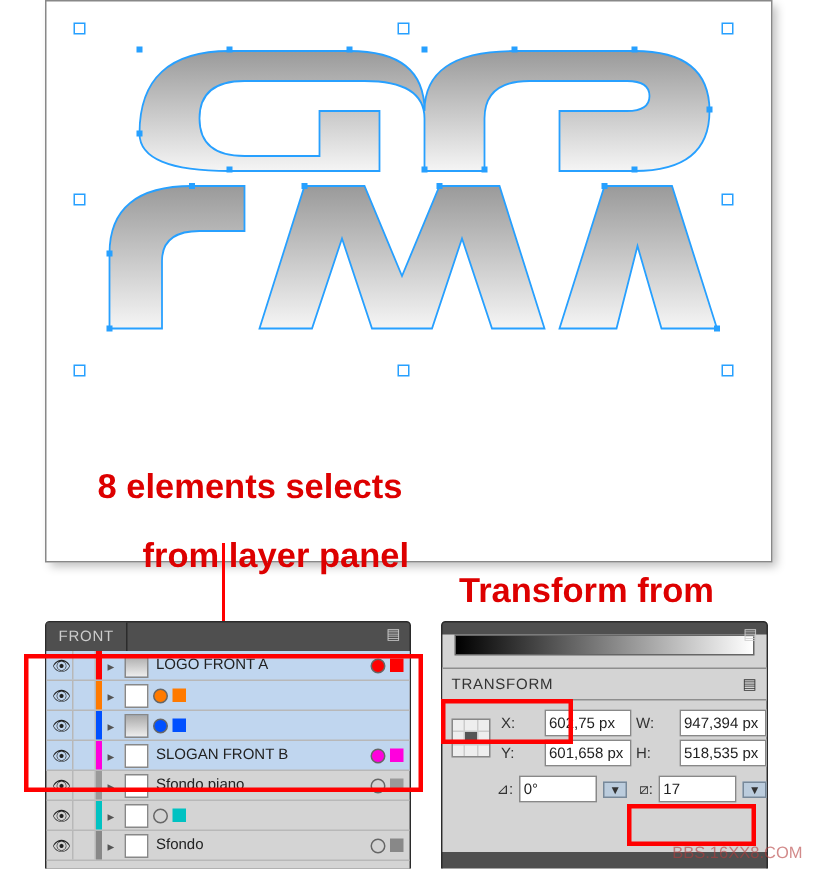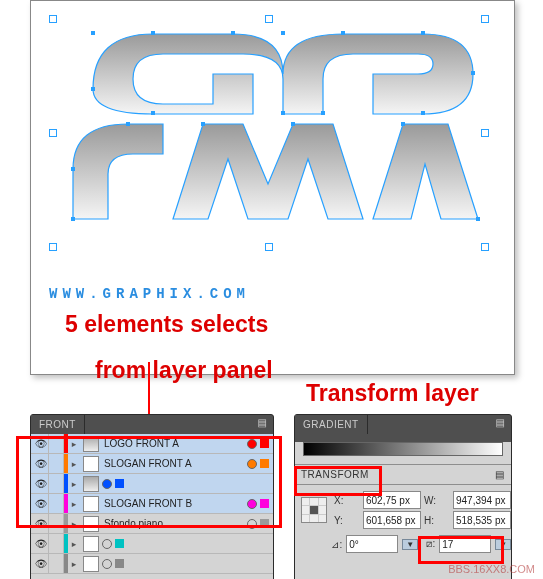--- a/index.html
+++ b/index.html
@@ -262,27 +262,26 @@
       </svg>
       <div class="sel-handle hTL"></div>
       <div class="sel-handle hTM"></div>
       <div class="sel-handle hTR"></div>
       <div class="sel-handle hML"></div>
       <div class="sel-handle hMR"></div>
       <div class="sel-handle hBL"></div>
       <div class="sel-handle hBM"></div>
       <div class="sel-handle hBR"></div>
     </div>
-    <div class="subtext">WWW.GRAPHIX.COM</div>
   </div>
-  <div class="note-red note1">5 elements selects</div>
+  <div class="note-red note1">8 elements selects</div>
   <div class="note-red note2">from layer panel</div>
 </div>
 
-<div class="note-red note3">Transform layer</div>
+<div class="note-red note3">Transform from</div>
 
 <div class="red-line line1"></div>
 
 <div class="panel panel-layers">
   <div>
     <span class="panel-tab">FRONT</span>
     <span class="panel-menu">▤</span>
   </div>
   <div class="panel-body" id="layers-body">
       <div class="layer-row sel-row">
@@ -294,21 +293,20 @@
         <span class="layer-name">LOGO FRONT A</span>
         <span class="layer-dot" style="border:1px solid #666;background:#ff0000"></span>
         <span class="layer-sq" style="background:#ff0000"></span>
       </div>
       <div class="layer-row sel-row">
         <span class="eye">👁</span>
         <span class="lockcell"></span>
         <span class="colorbar" style="background:#ff7a00"></span>
         <span class="disc tri">▸</span>
         <span class="layer-thumb" style=""></span>
-        <span class="layer-name">SLOGAN FRONT A</span>
         <span class="layer-dot" style="border:1px solid #666;background:#ff7a00"></span>
         <span class="layer-sq" style="background:#ff7a00"></span>
       </div>
       <div class="layer-row sel-row">
         <span class="eye">👁</span>
         <span class="lockcell"></span>
         <span class="colorbar" style="background:#0050ff"></span>
         <span class="disc tri">▸</span>
         <span class="layer-thumb" style="background:linear-gradient(#aaa,#eee)"></span>
         <span class="layer-dot" style="border:1px solid #666;background:#0050ff"></span>
@@ -342,29 +340,29 @@
         <span class="layer-thumb" style=""></span>
         <span class="layer-dot" style="border:1px solid #666;"></span>
         <span class="layer-sq" style="background:#00c2c2"></span>
       </div>
       <div class="layer-row">
         <span class="eye">👁</span>
         <span class="lockcell"></span>
         <span class="colorbar" style="background:#888888"></span>
         <span class="disc tri">▸</span>
         <span class="layer-thumb" style=""></span>
+        <span class="layer-name">Sfondo</span>
         <span class="layer-dot" style="border:1px solid #666;"></span>
         <span class="layer-sq" style="background:#888888"></span>
       </div>
     </div>
 </div>
 
 <div class="panel panel-right">
   <div>
-    <span class="panel-tab">GRADIENT</span>
     <span class="panel-menu">▤</span>
   </div>
   <div class="panel-body">
     <div class="grad-strip"></div>
     <div class="section-head">
       <span>TRANSFORM</span>
       <span>▤</span>
     </div>
     <div class="transform-grid">
       <div class="ref-box" style="grid-row:1/3;">

